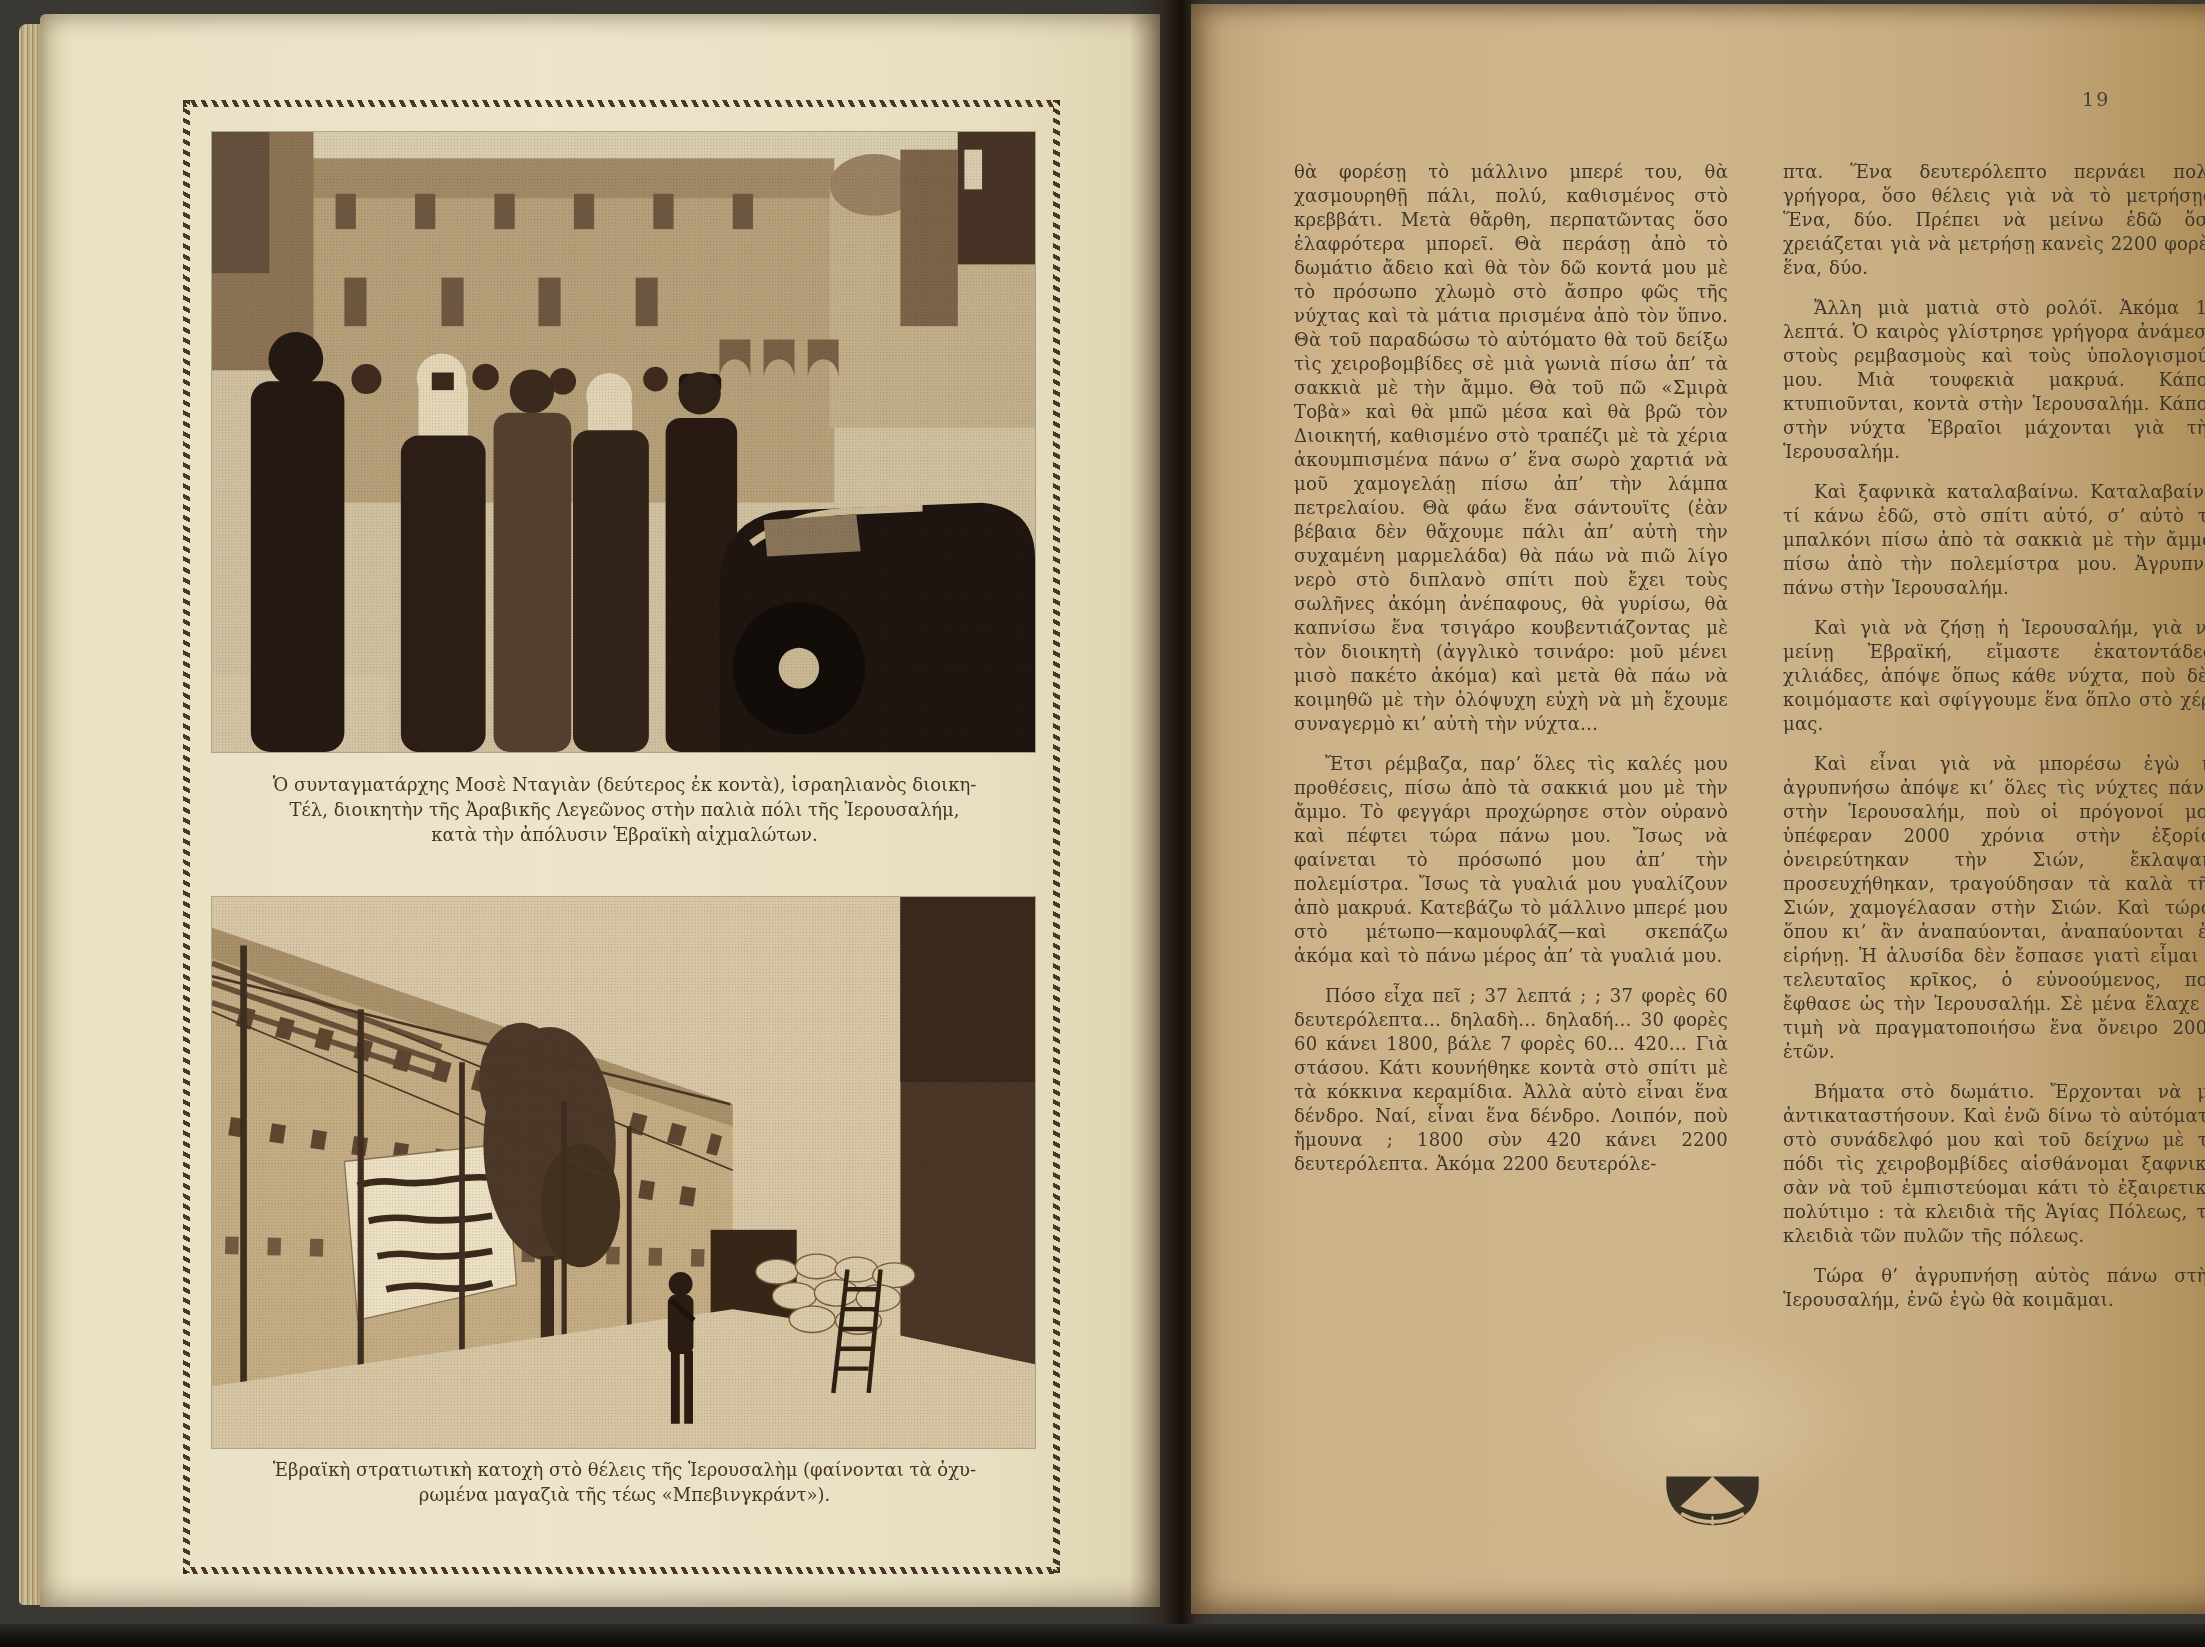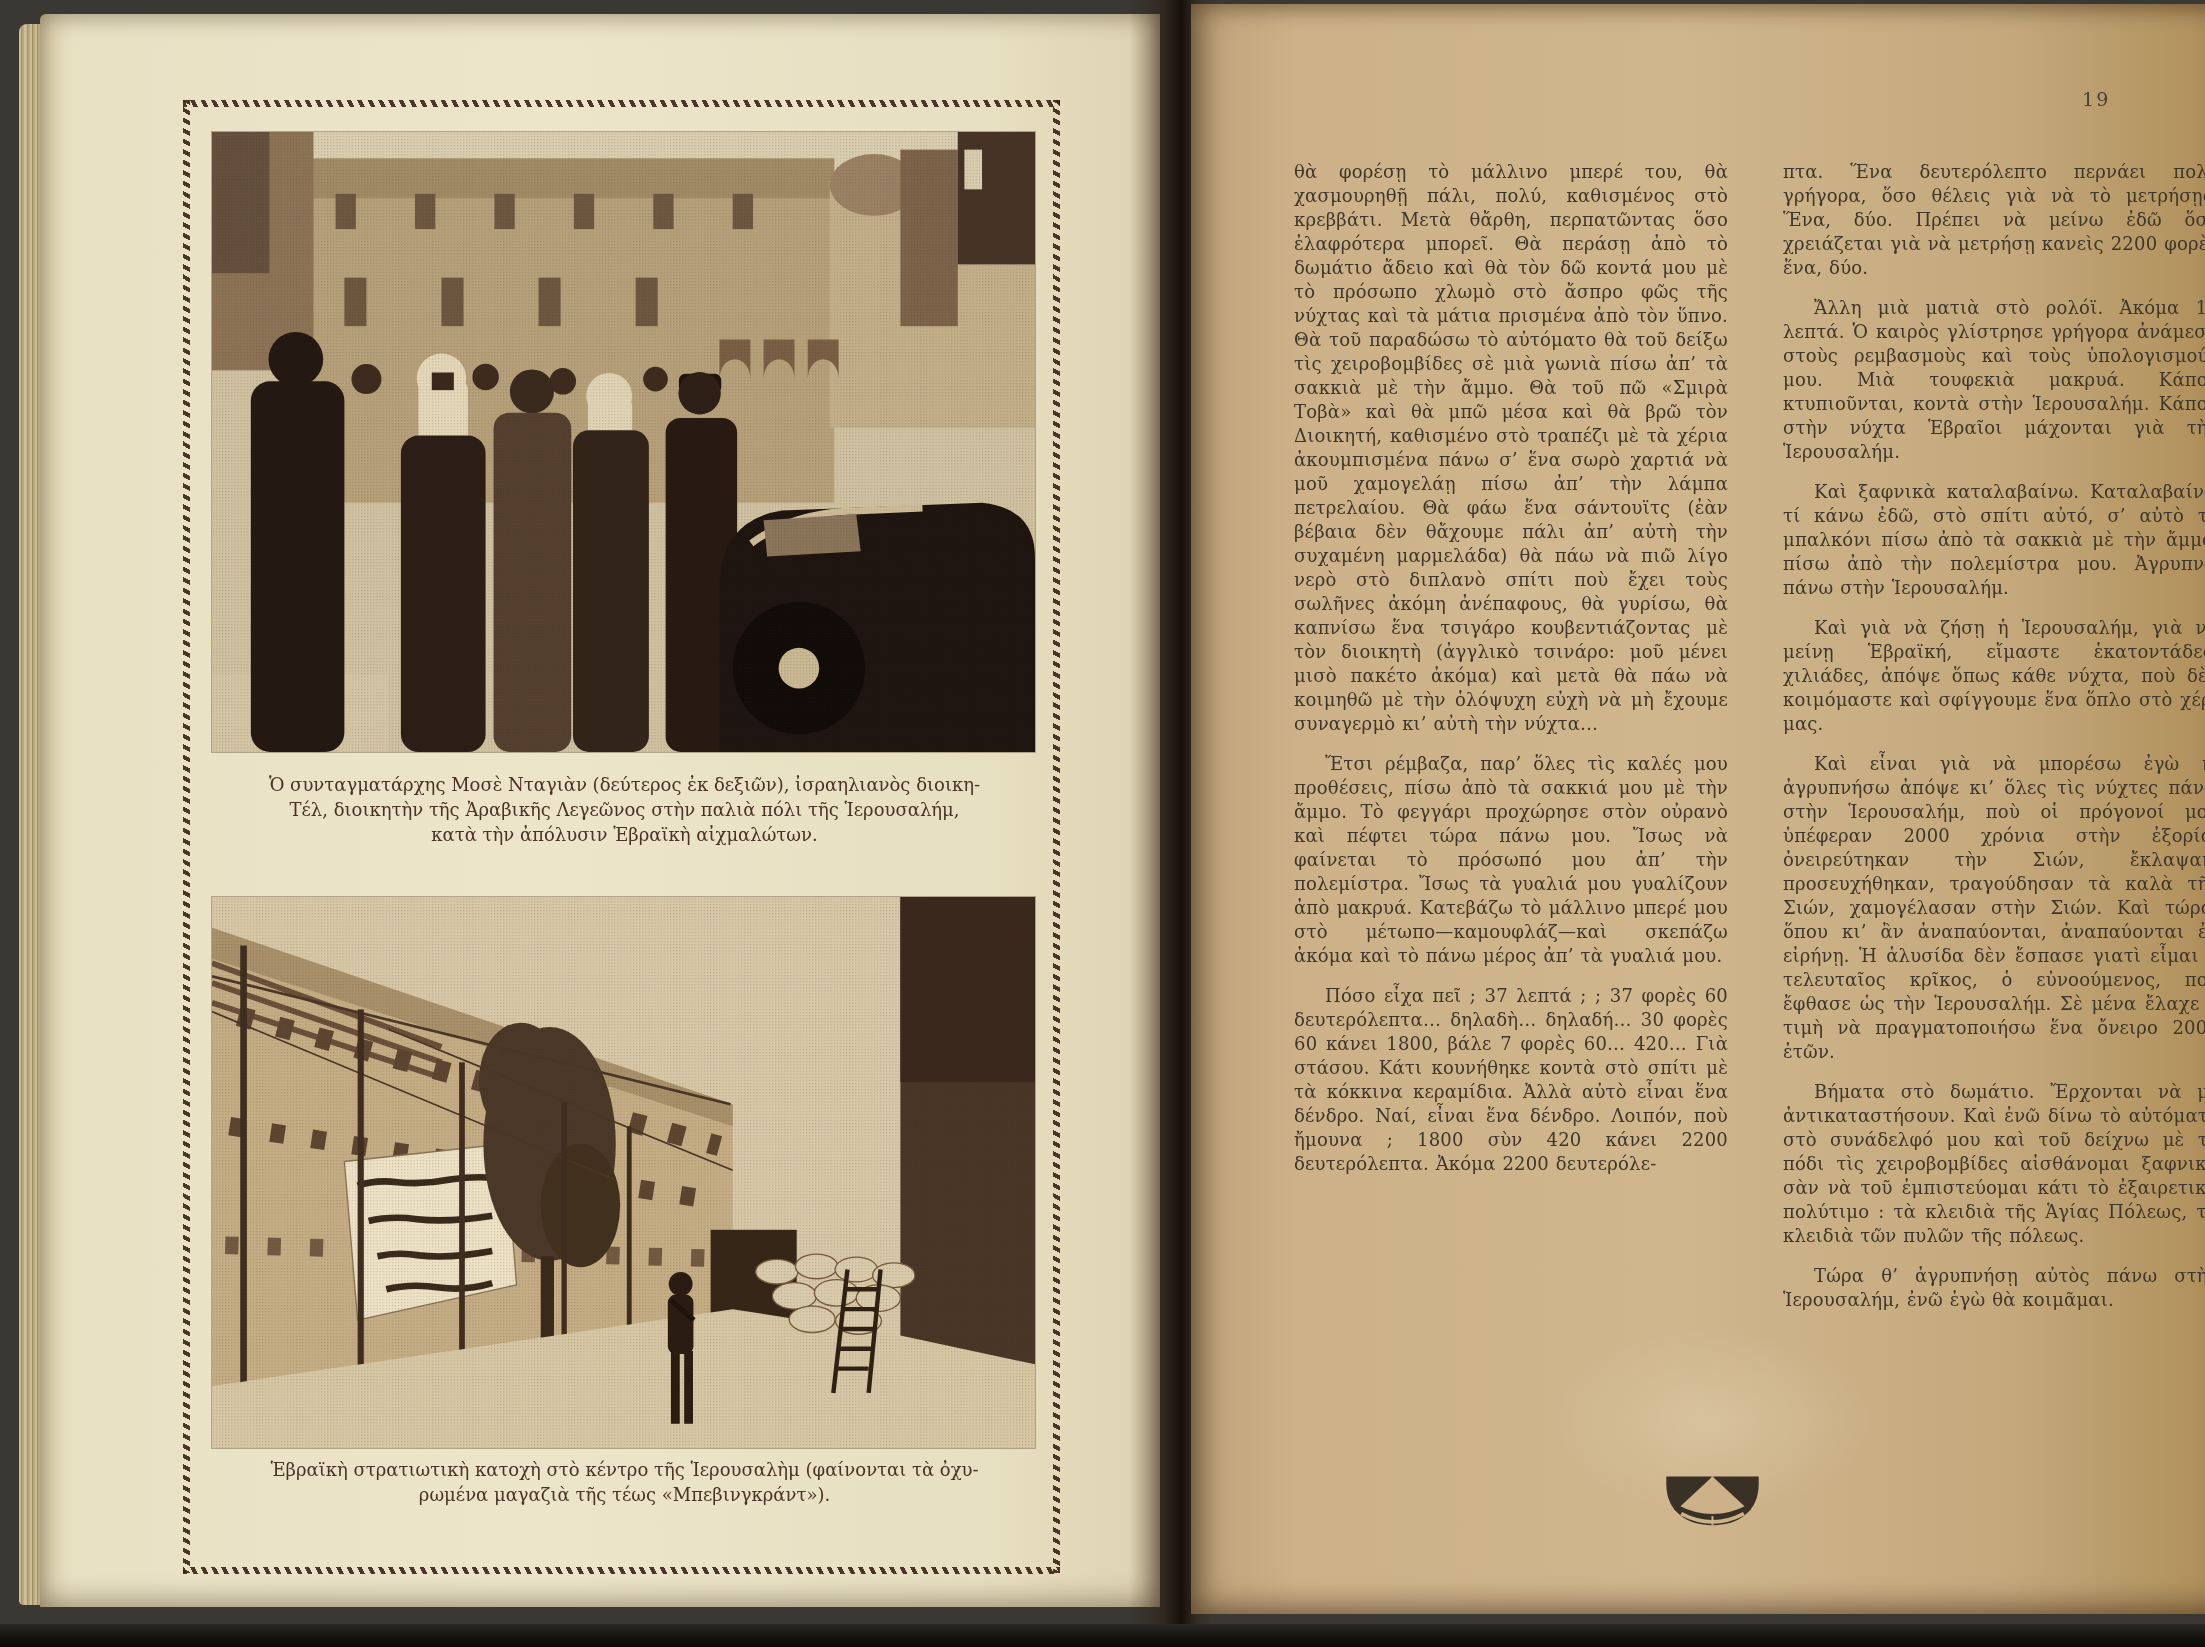--- a/index.html
+++ b/index.html
@@ -129,21 +129,21 @@
         <path d="M1150,1020 Q1158,878 1292,858 L1745,840 Q1865,852 1865,965 L1865,1405 L1150,1405 Z" fill="#1f1510"></path>
         <path d="M1222,932 Q1310,868 1430,860 L1610,852" stroke="#cdbb97" stroke-width="16" fill="none"></path>
         <polygon points="1250,880 1460,866 1470,950 1258,962" fill="#8a745a"></polygon>
         <circle cx="1330" cy="1215" r="150" fill="#120c09"></circle>
         <ellipse cx="1330" cy="1215" rx="46" ry="46" fill="#c9b893"></ellipse>
         <rect x="0" y="0" width="1865" height="1405" fill="url(#dots)"></rect>
       </svg>
     </figure>
 
     <div class="caption caption1">
-      <div>Ὁ συνταγματάρχης Μοσὲ Νταγιὰν (δεύτερος ἐκ δεξιῶν), ἰσραηλιανὸς διοικη-</div>
+      <div>Ὁ συνταγματάρχης Μοσὲ Νταγιὰν (δεύτερος ἐκ κοντὰ), ἰσραηλιανὸς διοικη-</div>
       <div>Τέλ, διοικητὴν τῆς Ἀραβικῆς Λεγεῶνος στὴν παλιὰ πόλι τῆς Ἱερουσαλήμ,</div>
       <div>κατὰ τὴν ἀπόλυσιν Ἑβραϊκὴ αἰχμαλώτων.</div>
     </div>
 
     <figure class="photo photo2">
       <svg viewBox="0 0 1865 1250" preserveAspectRatio="none">
         <rect x="0" y="0" width="1865" height="1250" fill="#d7c7a6"></rect>
 
         <polygon points="0,70 1180,470 1180,935 0,1110" fill="#c4ad84"></polygon>
         <polygon points="0,70 1180,470 1180,520 0,140" fill="#a8906a"></polygon>
@@ -217,21 +217,21 @@
         <circle cx="1062" cy="878" r="27" fill="#2a1c12"></circle>
         <rect x="1033" y="902" width="58" height="135" rx="18" fill="#2a1c12"></rect>
         <rect x="1040" y="1030" width="20" height="165" fill="#2a1c12"></rect>
         <rect x="1070" y="1030" width="20" height="165" fill="#2a1c12"></rect>
         <line x1="1040" y1="915" x2="1092" y2="960" stroke="#1d130c" stroke-width="12"></line>
         <rect x="0" y="0" width="1865" height="1250" fill="url(#dots)"></rect>
       </svg>
     </figure>
 
     <div class="caption caption2">
-      <div>Ἑβραϊκὴ στρατιωτικὴ κατοχὴ στὸ κέντρο τῆς Ἱερουσαλὴμ (φαίνονται τὰ ὀχυ-</div>
+      <div>Ἑβραϊκὴ στρατιωτικὴ κατοχὴ στὸ θέλεις τῆς Ἱερουσαλὴμ (φαίνονται τὰ ὀχυ-</div>
       <div>ρωμένα μαγαζιὰ τῆς τέως «Μπεβινγκράντ»).</div>
     </div>
   </div>
 
   <div class="spine"></div>
 
   <div class="page-right">
 
     <div class="page-number">19</div>
 

